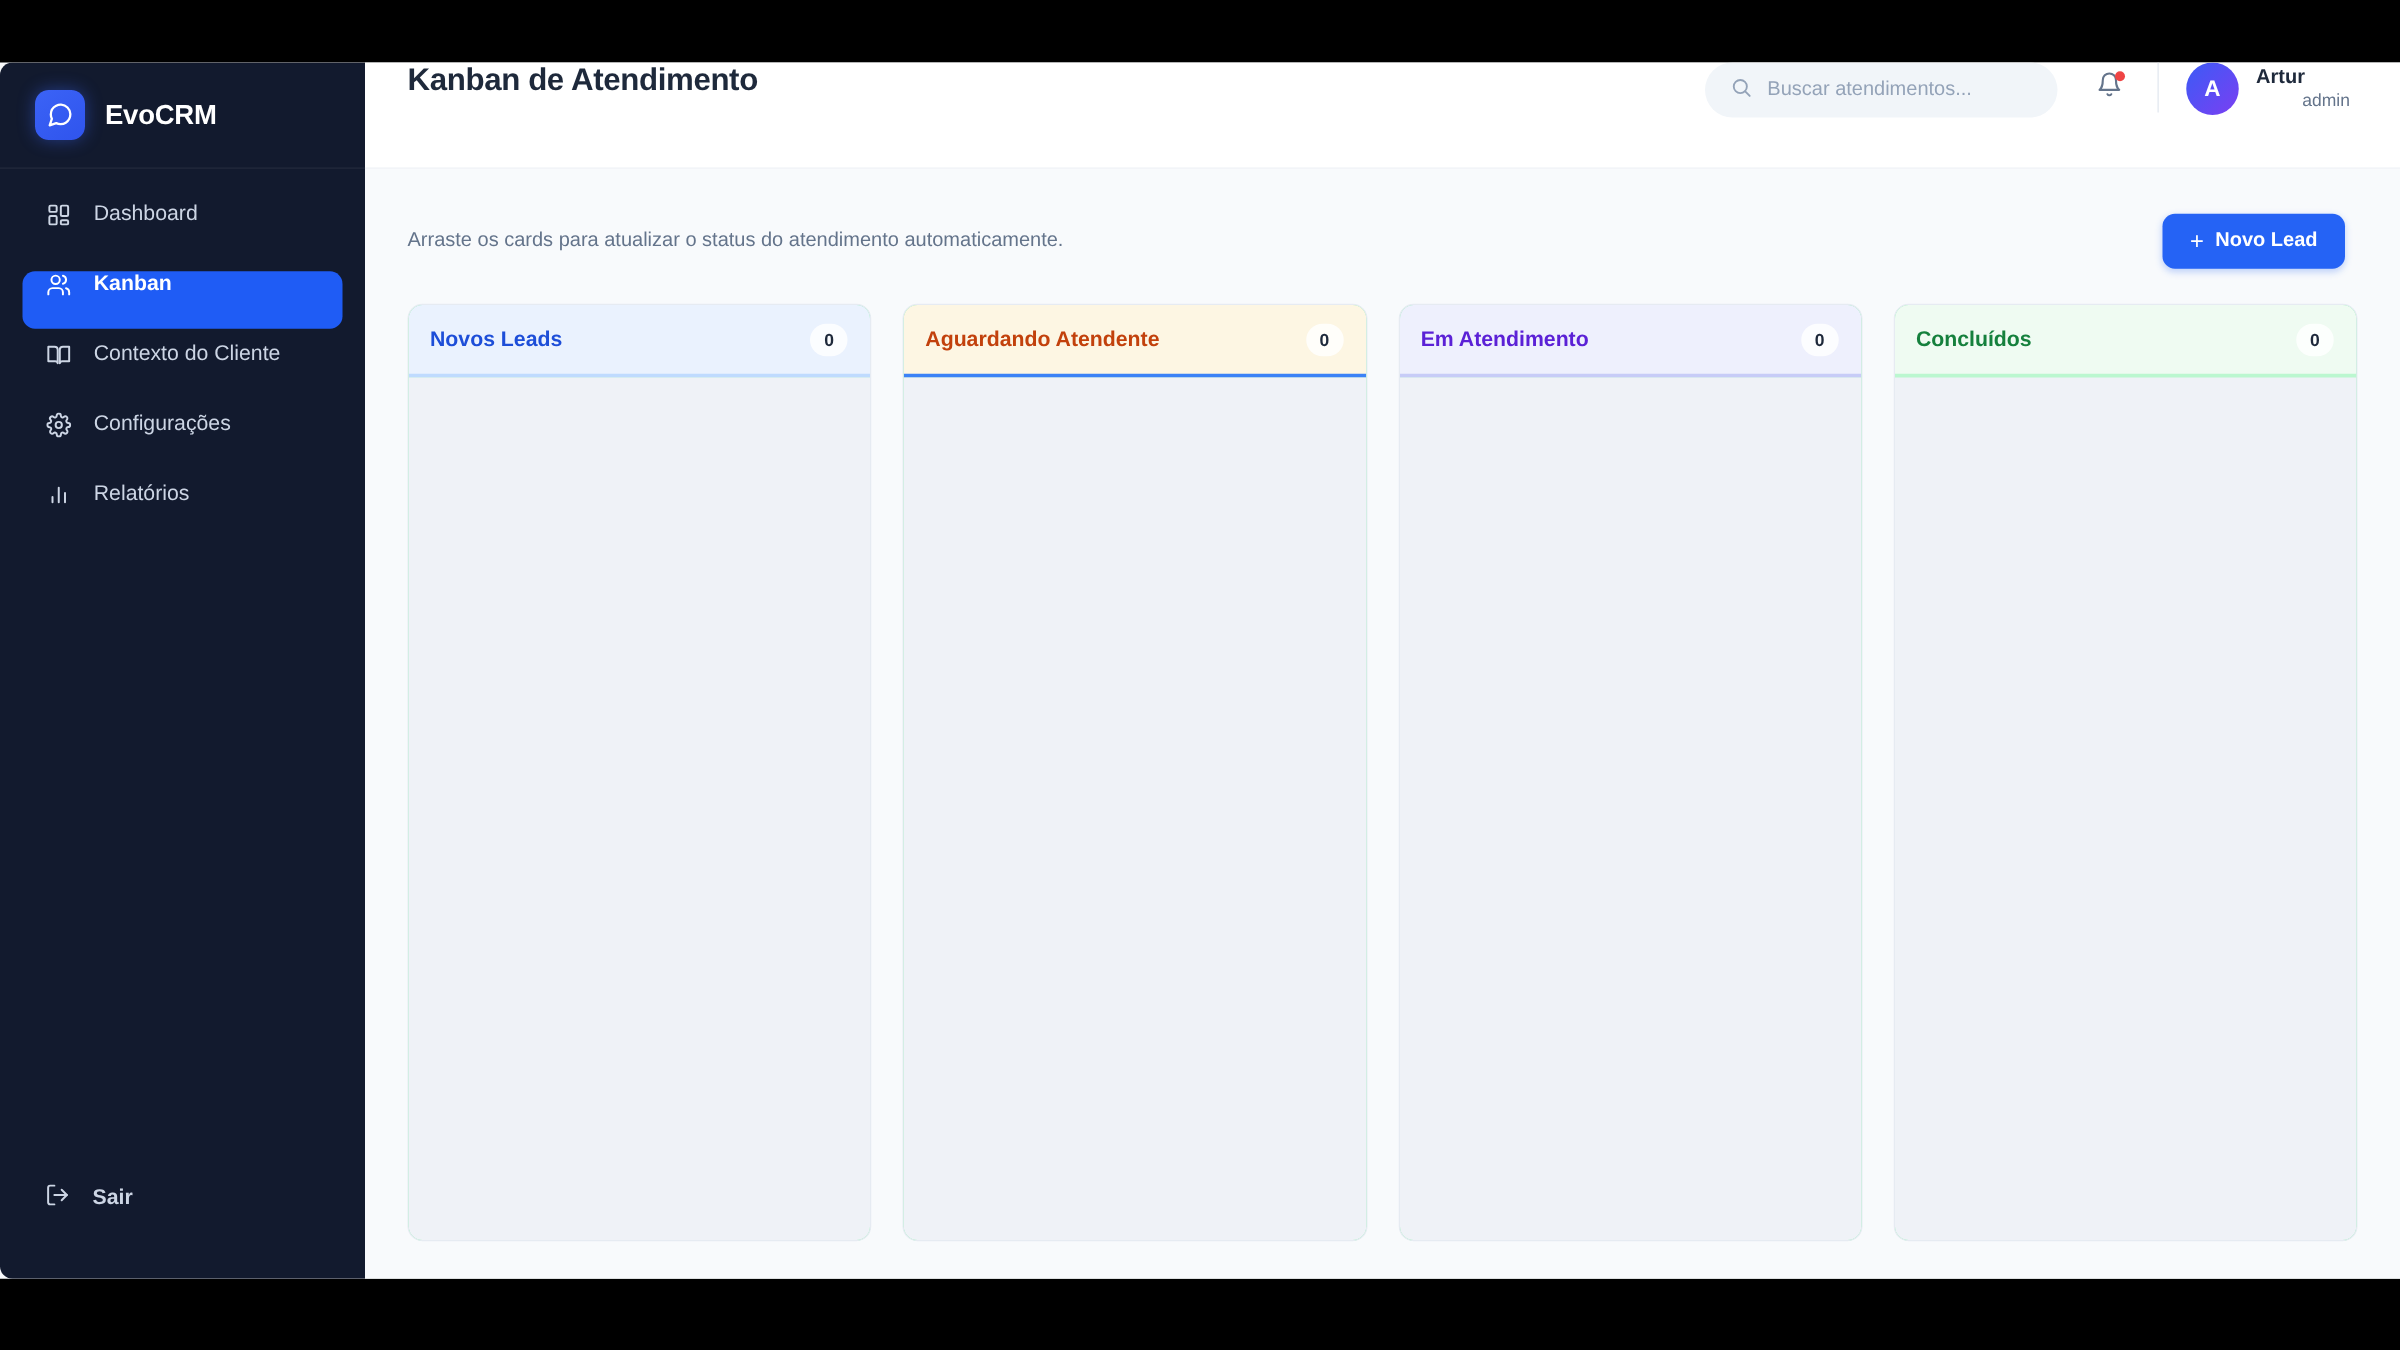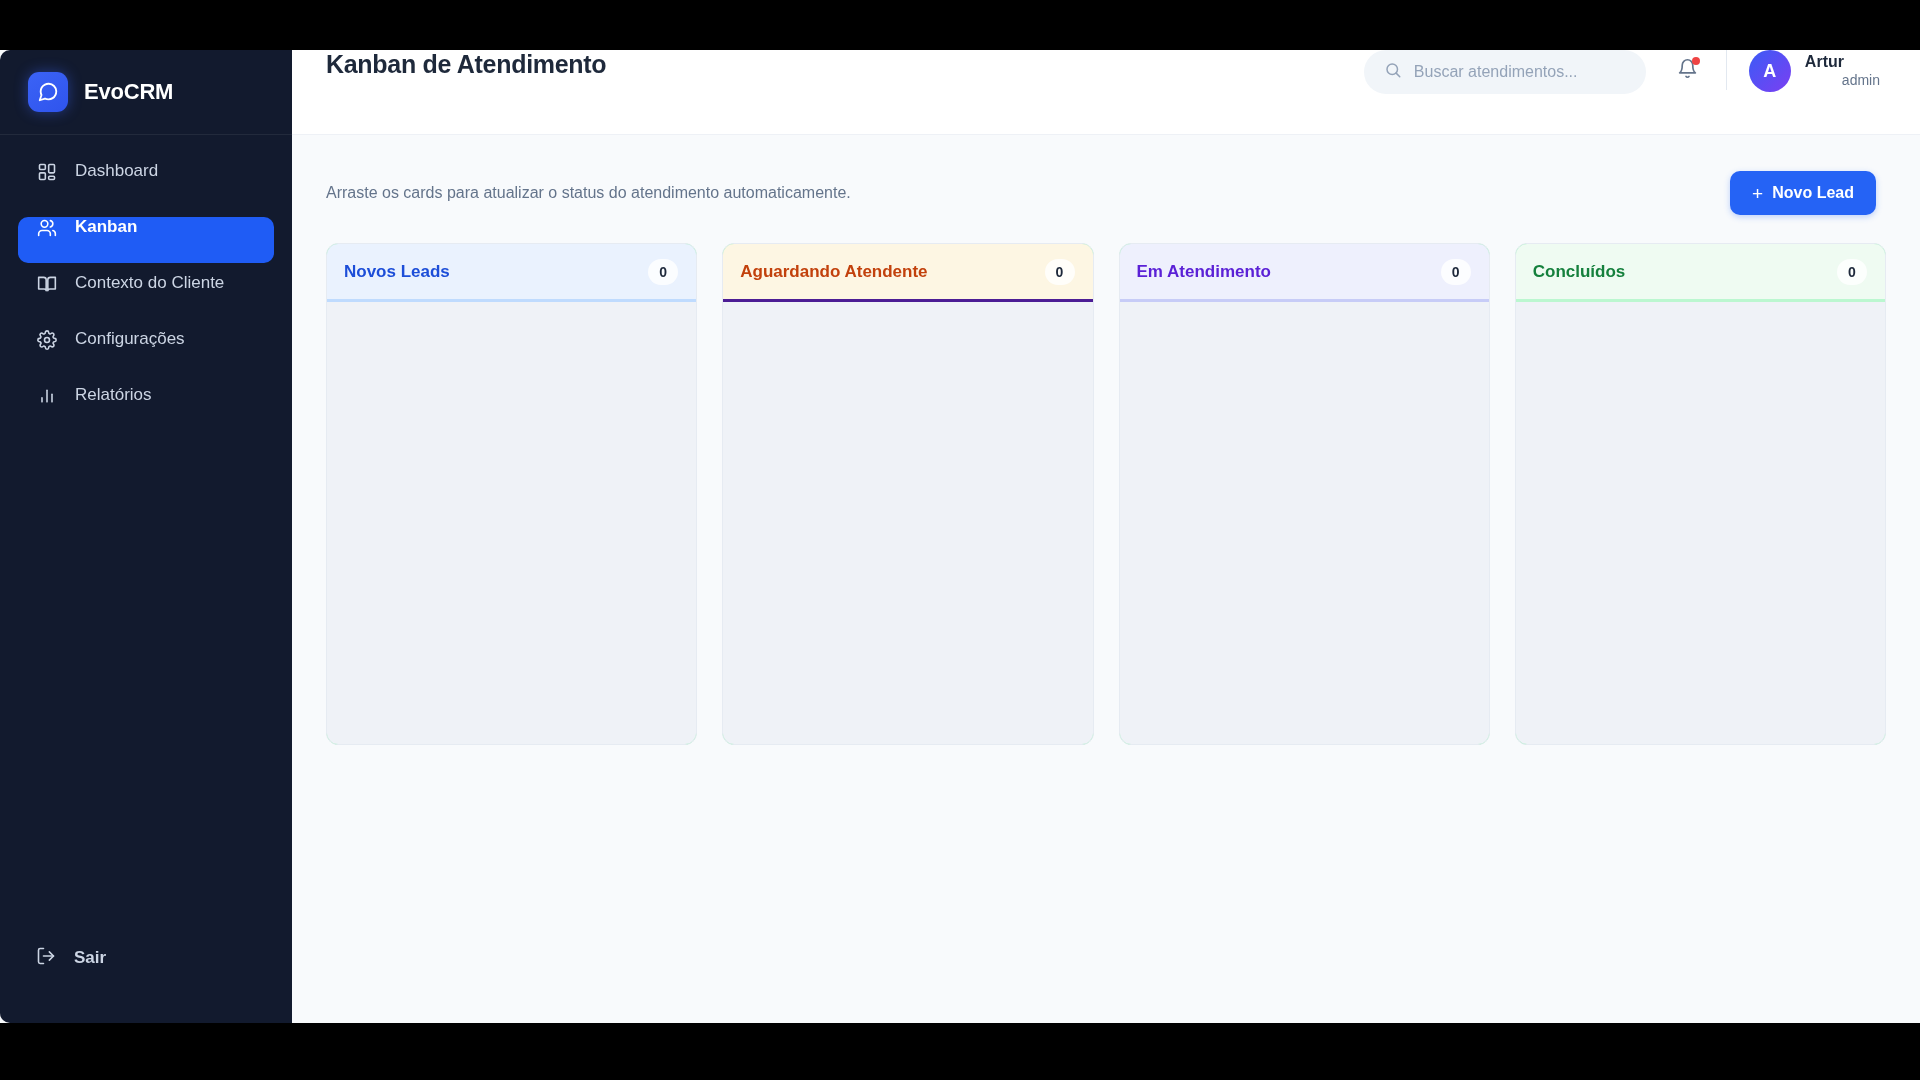--- a/index.html
+++ b/index.html
@@ -265,21 +265,21 @@
   
   #board {
     display: flex;
     gap: 25px;
     padding: 10px 34px 0 34px;
     align-items: flex-start;
   }
   .kanban-column {
     flex: 1 1 0;
     min-width: 0;
-    height: 502px;
+    height: 750px;
     border-radius: 12px;
     border: 1px solid #e6ebf2;
     background: #86efac;
     overflow: hidden;
     display: flex;
     flex-direction: column;
   }
   .column-header {
     height: 58px;
     flex: 0 0 58px;
@@ -449,21 +449,21 @@
 
         <div class="kanban-column">
           <div class="column-header" style="background:#eaf2fe;border-bottom:3px solid #bfdbfe;">
             <span class="column-title" style="color:#1d4ed8;">Novos Leads</span>
             <span class="column-count">0</span>
           </div>
           <div class="column-body"></div>
         </div>
 
         <div class="kanban-column">
-          <div class="column-header" style="background:#fdf6e3;border-bottom:3px solid #4c1d95;">
+          <div class="column-header" style="background:#fdf6e3;border-bottom:3px solid #3b82f6;">
             <span class="column-title" style="color:#c2410c;">Aguardando Atendente</span>
             <span class="column-count">0</span>
           </div>
           <div class="column-body"></div>
         </div>
 
         <div class="kanban-column">
           <div class="column-header" style="background:#eef0fd;border-bottom:3px solid #c7ccf7;">
             <span class="column-title" style="color:#5b21d6;">Em Atendimento</span>
             <span class="column-count">0</span>

